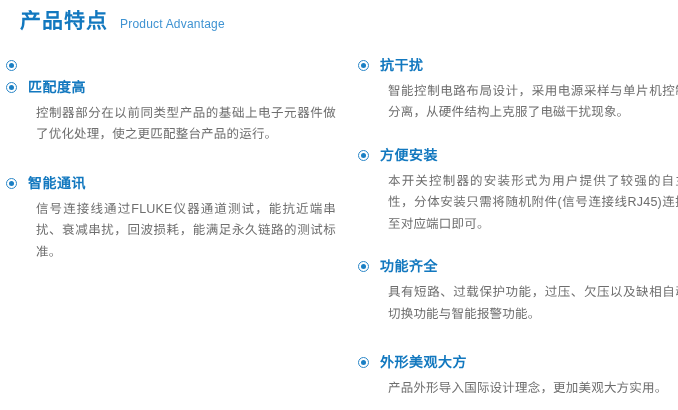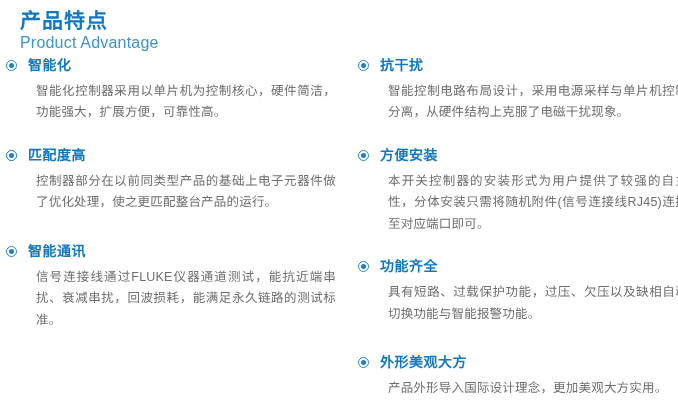--- a/index.html
+++ b/index.html
@@ -24,32 +24,32 @@
     box-sizing: border-box;
   }
 
   
   .section-header {
     position: absolute;
     left: 20px;
     top: 8px;
     display: flex;
     align-items: baseline;
+    gap: 12px;
     white-space: nowrap;
-    flex-direction: column;
   }
   .section-title {
     font-size: 21px;
     font-weight: bold;
     color: #1278bf;
     letter-spacing: 1px;
     line-height: 1.2;
   }
   .section-subtitle {
-    font-size: 16px;
+    font-size: 12px;
     font-weight: normal;
     color: #3f93d2;
     letter-spacing: 0.2px;
     line-height: 1.2;
   }
 
   
   .col {
     position: absolute;
     top: 56px;
@@ -118,25 +118,20 @@
 
 <div class="page">
 
   <div class="section-header">
     <div class="section-title">产品特点</div>
     <div class="section-subtitle">Product Advantage</div>
   </div>
 
   <div class="col col-1">
 
-    <div class="feature row-gap-1">
-      <span class="feature-bullet"></span>
-      <div class="feature-title">智能化</div>
-      <div class="feature-desc">智能化控制器采用以单片机为控制核心，硬件简洁，功能强大，扩展方便，可靠性高。</div>
-    </div>
 
     <div class="feature row-gap-2">
       <span class="feature-bullet"></span>
     </div>
 
     <div class="feature row-gap-3">
       <span class="feature-bullet"></span>
       <div class="feature-title">匹配度高</div>
       <div class="feature-desc">控制器部分在以前同类型产品的基础上电子元器件做了优化处理，使之更匹配整台产品的运行。</div>
     </div>

